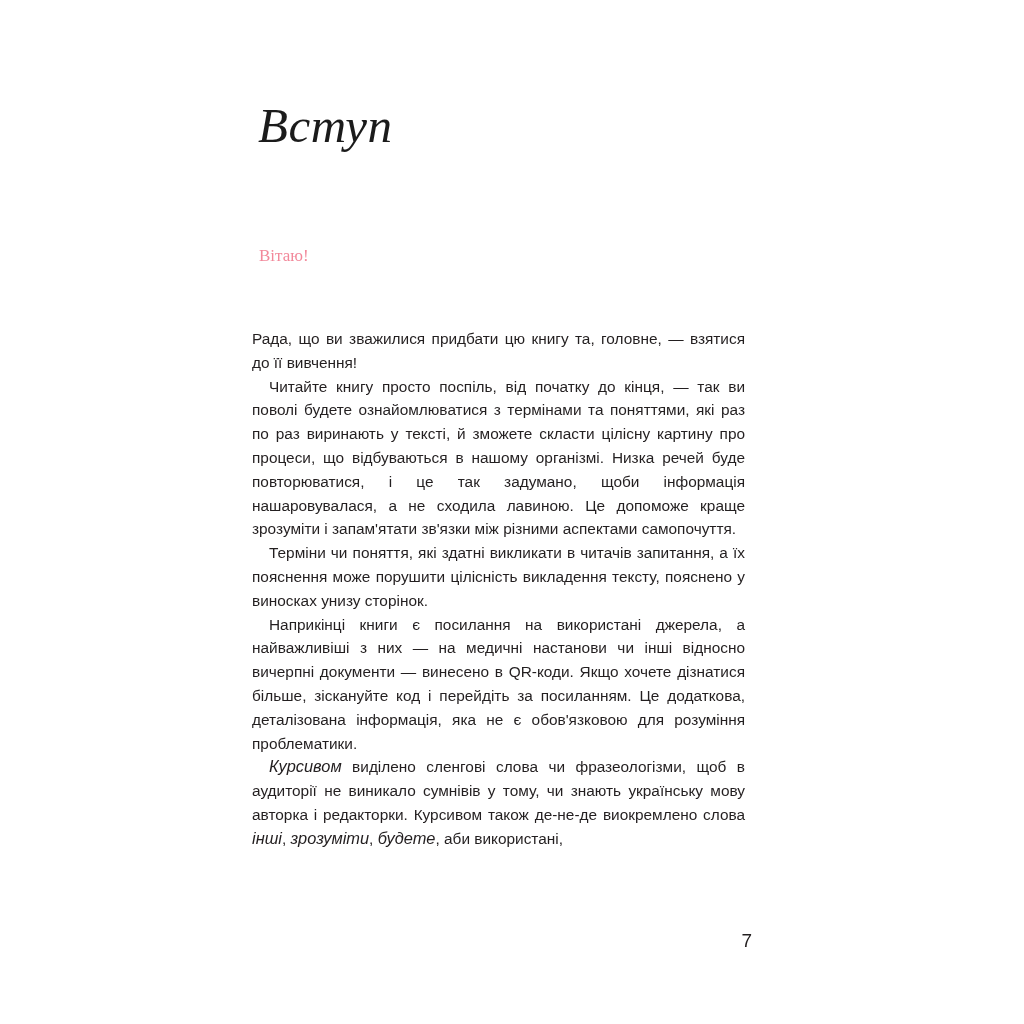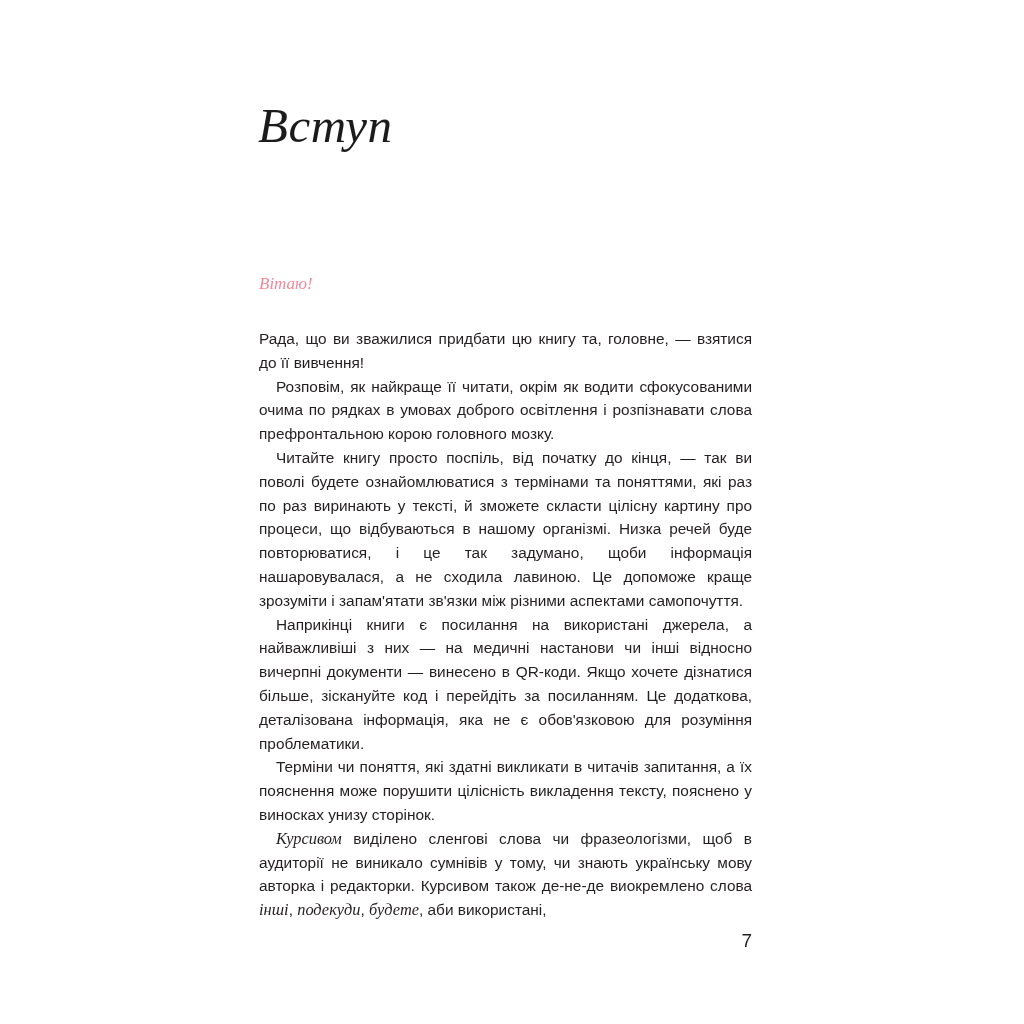--- a/index.html
+++ b/index.html
@@ -37,35 +37,34 @@
     color: #1b1b1b;
     letter-spacing: 0.5px;
     white-space: nowrap;
     text-align: center;
   }
 
   
   .greeting {
     position: absolute;
     left: 259px;
-    top: 274px;
+    top: 246px;
     font-family: "Liberation Serif", "DejaVu Serif", serif;
-    font-style: italic;
     font-weight: 400;
     font-size: 17px;
     line-height: 1.2;
     color: #f2889a;
     white-space: nowrap;
     text-align: center;
   }
 
   
   .body-block {
     position: absolute;
-    left: 259px;
+    left: 252px;
     top: 327px;
     width: 493px;
     font-family: "Liberation Sans", sans-serif;
     font-size: 15.4px;
     line-height: 23.8px;
     color: #231f20;
     text-align: justify;
     text-justify: inter-word;
     -webkit-hyphens: none;
     hyphens: none;
@@ -77,21 +76,21 @@
     text-align: justify;
   }
   .body-block p.indent {
     text-indent: 17px;
   }
   .body-block p.noindent {
     text-indent: 0;
   }
 
   .it {
-    font-family: Liberation Serif, serif;
+    font-family: Liberation Sans, sans-serif;
     font-style: italic;
     font-size: 16.4px;
   }
 
   
   .page-number {
     position: absolute;
     left: 0;
     top: 930px;
     width: 752px;
@@ -107,27 +106,26 @@
 <div class="page">
 
   <h1 class="chapter-title">Вступ</h1>
 
   <div class="greeting">Вітаю!</div>
 
   <div class="body-block">
 
     <p class="noindent">Рада, що ви зважилися придбати цю книгу та, головне, — взятися до її вивчення!</p>
 
-    <p class="indent">Розповім, як найкраще її читати, окрім як водити сфокусованими очима по рядках в умовах доброго освітлення і розпізнавати слова префронтальною корою головного мозку.</p>
 
     <p class="indent">Читайте книгу просто поспіль, від початку до кінця, — так ви поволі будете ознайомлюватися з термінами та поняттями, які раз по раз виринають у тексті, й зможете скласти цілісну картину про процеси, що відбуваються в нашому організмі. Низка речей буде повторюватися, і це так задумано, щоби інформація нашаровувалася, а не сходила лавиною. Це допоможе краще зрозуміти і запам'ятати зв'язки між різними аспектами самопочуття.</p>
 
+    <p class="indent">Терміни чи поняття, які здатні викликати в читачів запитання, а їх пояснення може порушити цілісність викладення тексту, пояснено у виносках унизу сторінок.</p>
+
     <p class="indent">Наприкінці книги є посилання на використані джерела, а найважливіші з них — на медичні настанови чи інші відносно вичерпні документи — винесено в QR-коди. Якщо хочете дізнатися більше, зіскануйте код і перейдіть за посиланням. Це додаткова, деталізована інформація, яка не є обов'язковою для розуміння проблематики.</p>
 
-    <p class="indent">Терміни чи поняття, які здатні викликати в читачів запитання, а їх пояснення може порушити цілісність викладення тексту, пояснено у виносках унизу сторінок.</p>
-
-    <p class="indent"><span class="it">Курсивом</span><span> виділено сленгові слова чи фразеологізми, щоб в аудиторії не виникало сумнівів у тому, чи знають українську мову авторка і редакторки. Курсивом також де-не-де виокремлено слова </span><span class="it">інші</span><span>, </span><span class="it">подекуди</span><span>, </span><span class="it">будете</span><span>, аби використані,</span></p>
+    <p class="indent"><span class="it">Курсивом</span><span> виділено сленгові слова чи фразеологізми, щоб в аудиторії не виникало сумнівів у тому, чи знають українську мову авторка і редакторки. Курсивом також де-не-де виокремлено слова </span><span class="it">інші</span><span>, </span><span class="it">зрозуміти</span><span>, </span><span class="it">будете</span><span>, аби використані,</span></p>
 
   </div>
 
   <div class="page-number">7</div>
 
 </div>
 
 </body></html>

